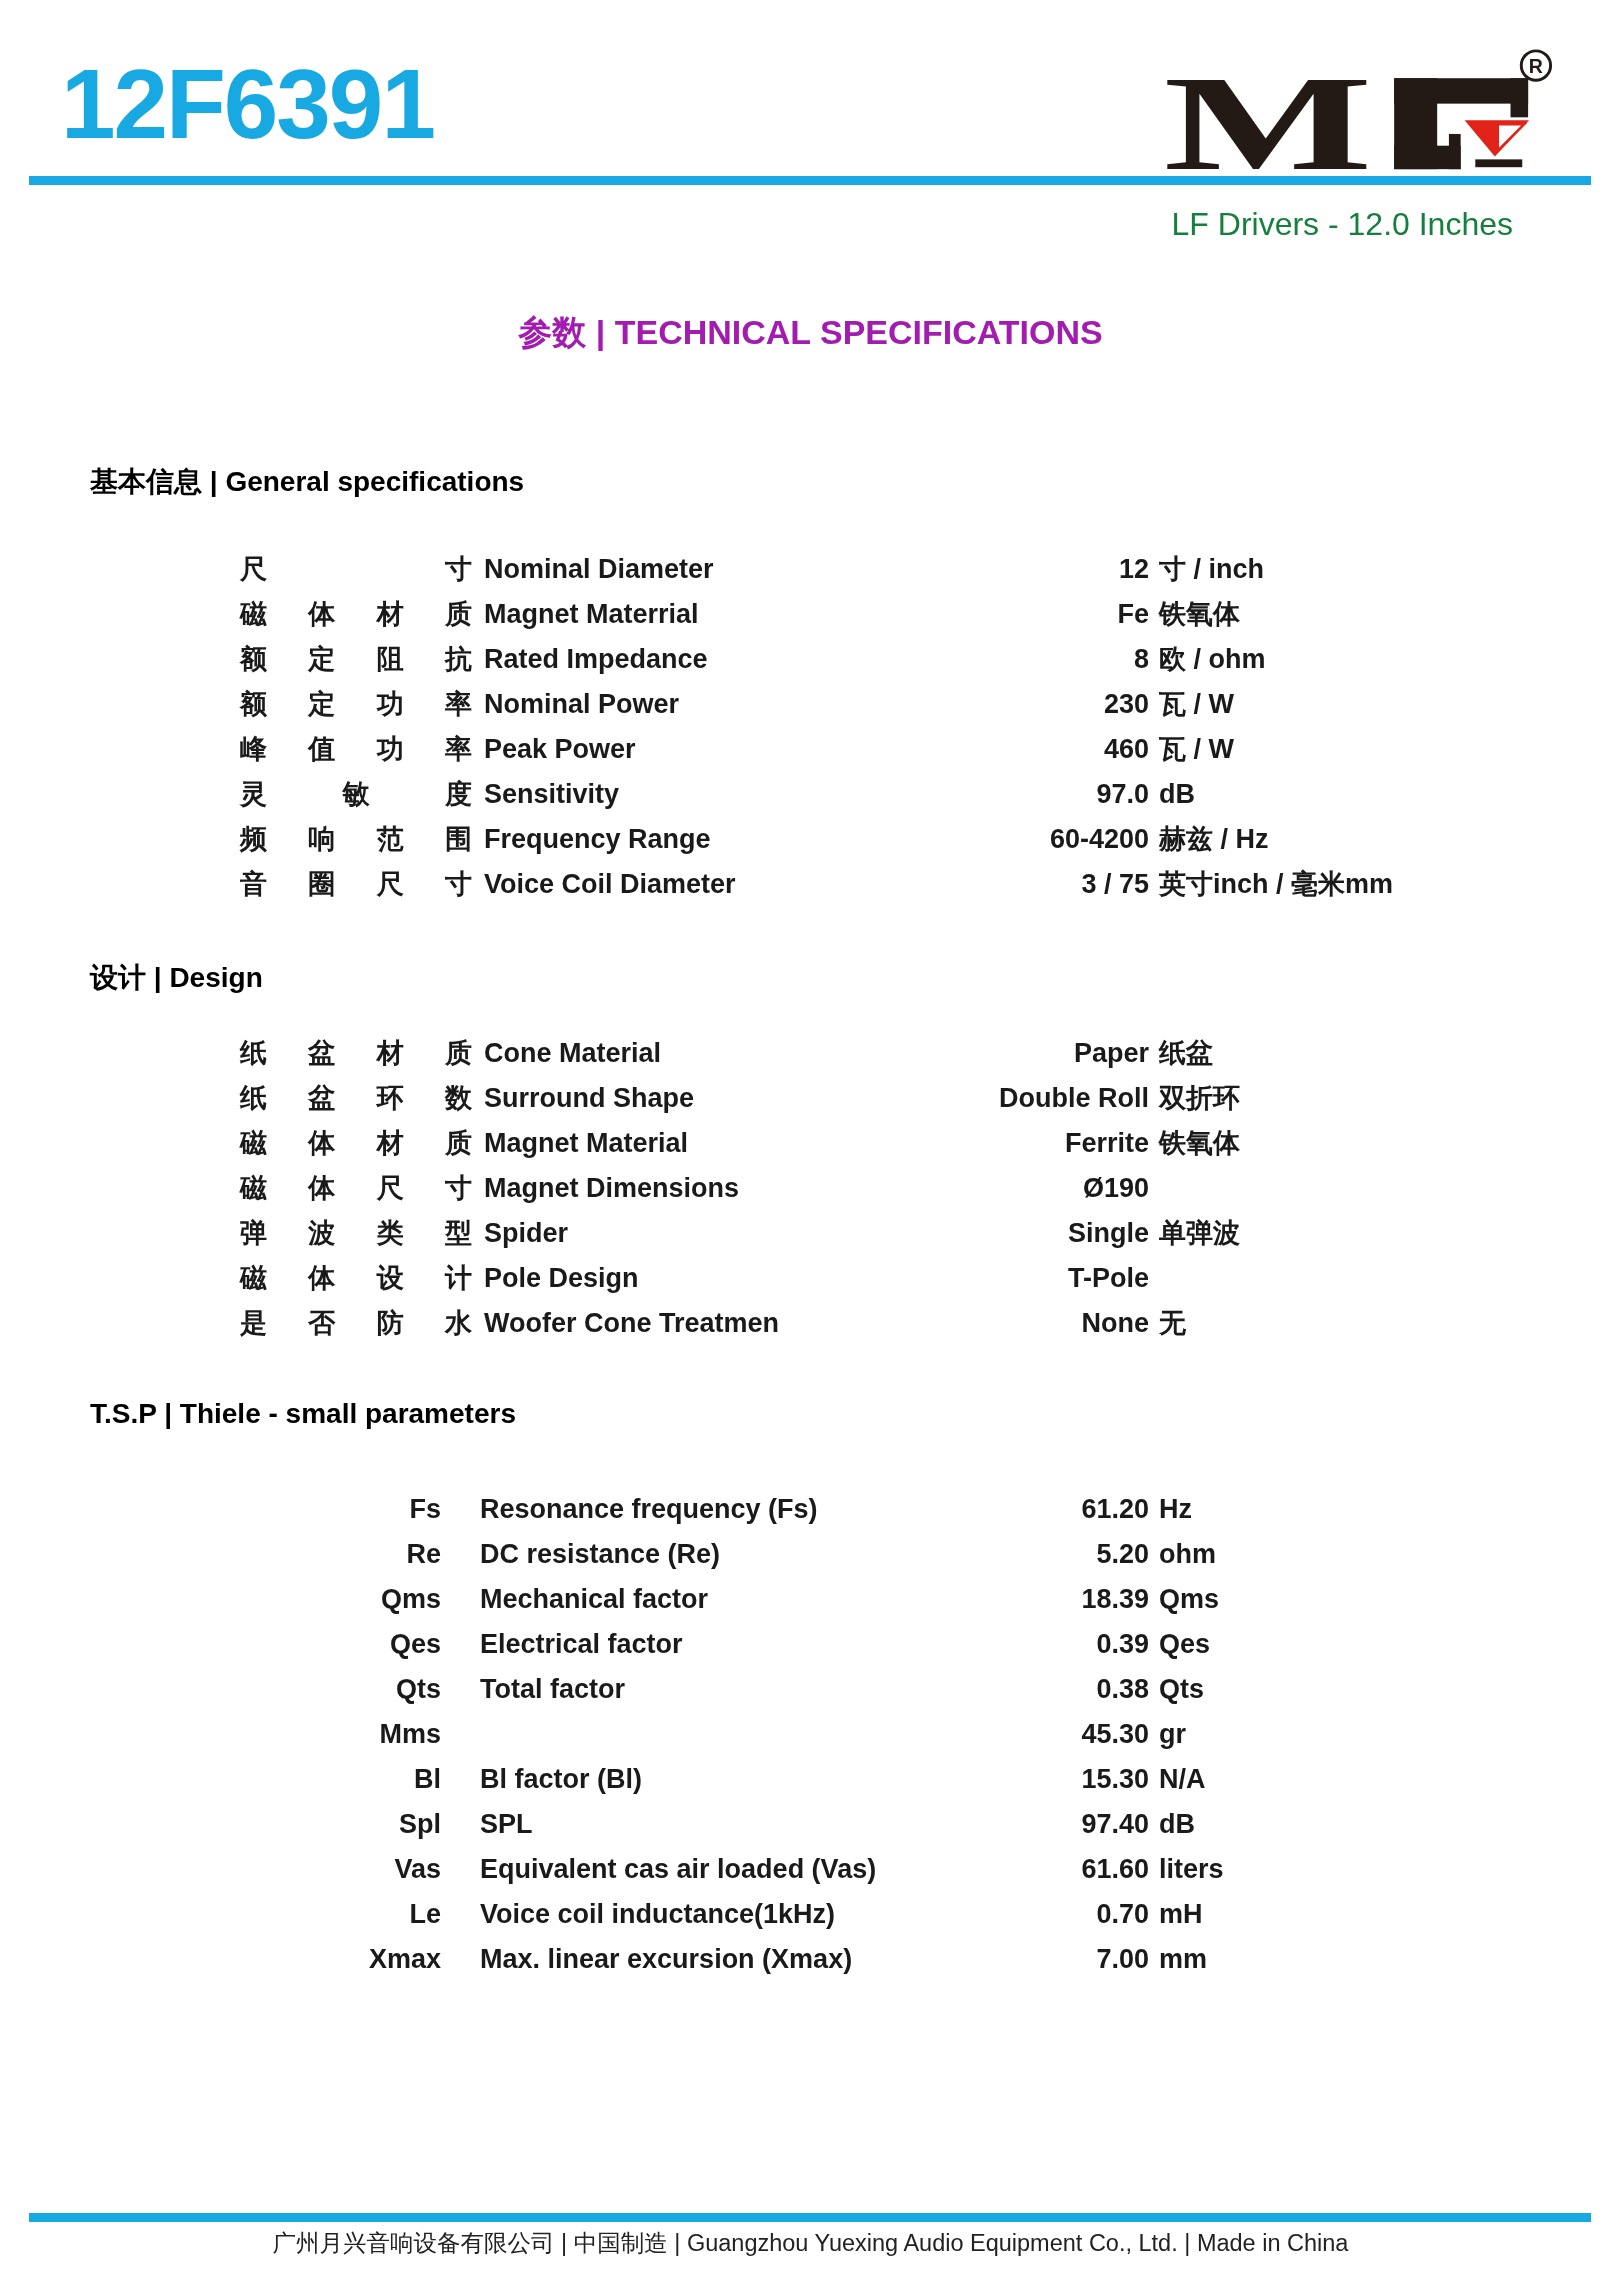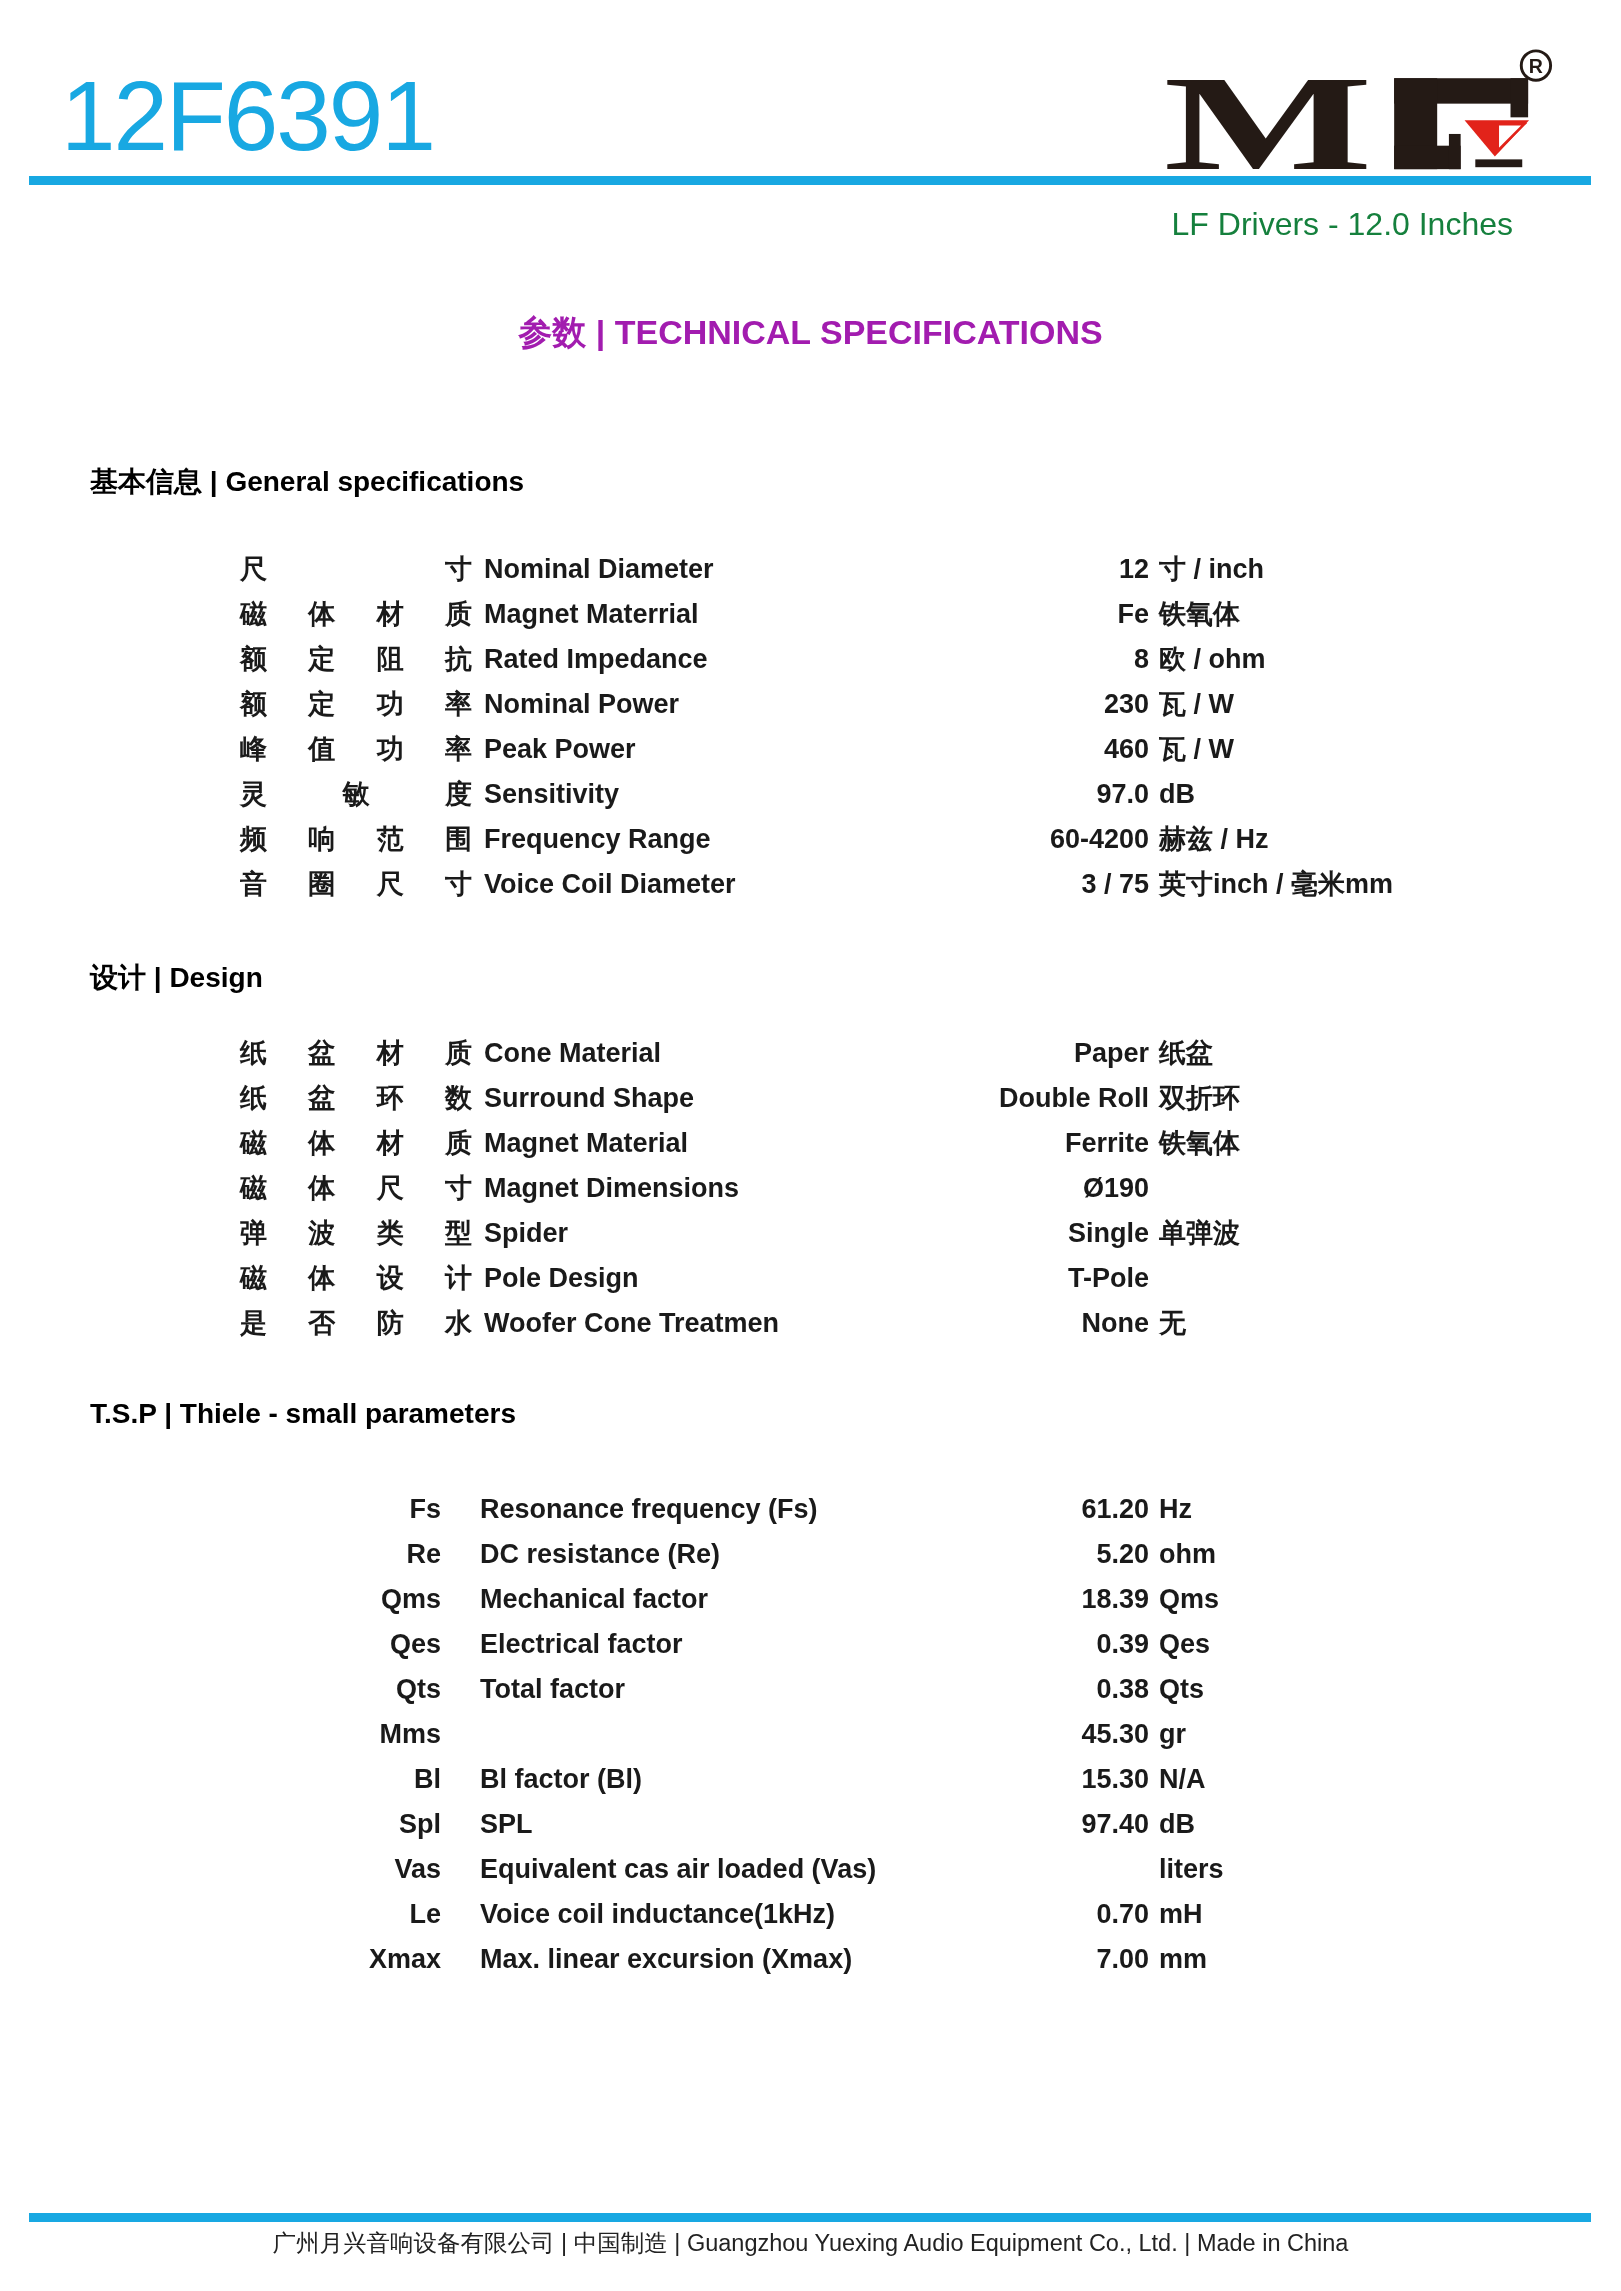--- a/index.html
+++ b/index.html
@@ -3,22 +3,22 @@
 <meta charset="utf-8">
 <style>
   * { margin:0; padding:0; box-sizing:border-box; }
   html,body { background:#e9e9e9; }
   body { font-family:"Liberation Sans", sans-serif; }
   .page {
     position:relative; width:1621px; height:2292px; background:#ffffff;
     overflow:hidden; color:#1a1a1a;
   }
   .model-title {
-    position:absolute; left:61px; top:63px;
-    font-size:98px; font-weight:normal; letter-spacing:-2px;
+    position:absolute; left:61px; top:51px;
+    font-size:98px; font-weight:bold; letter-spacing:-2px;
     color:#18A8E2; line-height:1.1;
   }
   .brand-logo { position:absolute; left:1161px; top:44px; width:392px; height:132px; }
   .header-rule, .footer-rule {
     position:absolute; left:29px; width:1562px; height:8.8px; background:#18A8E2;
   }
   .header-rule { top:176px; }
   .footer-rule { top:2213px; }
   .lf-subtitle {
     position:absolute; right:108px; top:206px;
@@ -255,20 +255,21 @@
       <div class="spec-row">
         <span class="cell-sym">Spl</span>
         <span class="cell-desc">SPL</span>
         <span class="cell-num">97.40</span>
         <span class="cell-unit">dB</span>
       </div>
 
       <div class="spec-row">
         <span class="cell-sym">Vas</span>
         <span class="cell-desc">Equivalent cas air loaded (Vas)</span>
+        <span class="cell-num">61.60</span>
         <span class="cell-unit">liters</span>
       </div>
 
       <div class="spec-row">
         <span class="cell-sym">Le</span>
         <span class="cell-desc">Voice coil inductance(1kHz)</span>
         <span class="cell-num">0.70</span>
         <span class="cell-unit">mH</span>
       </div>
 

